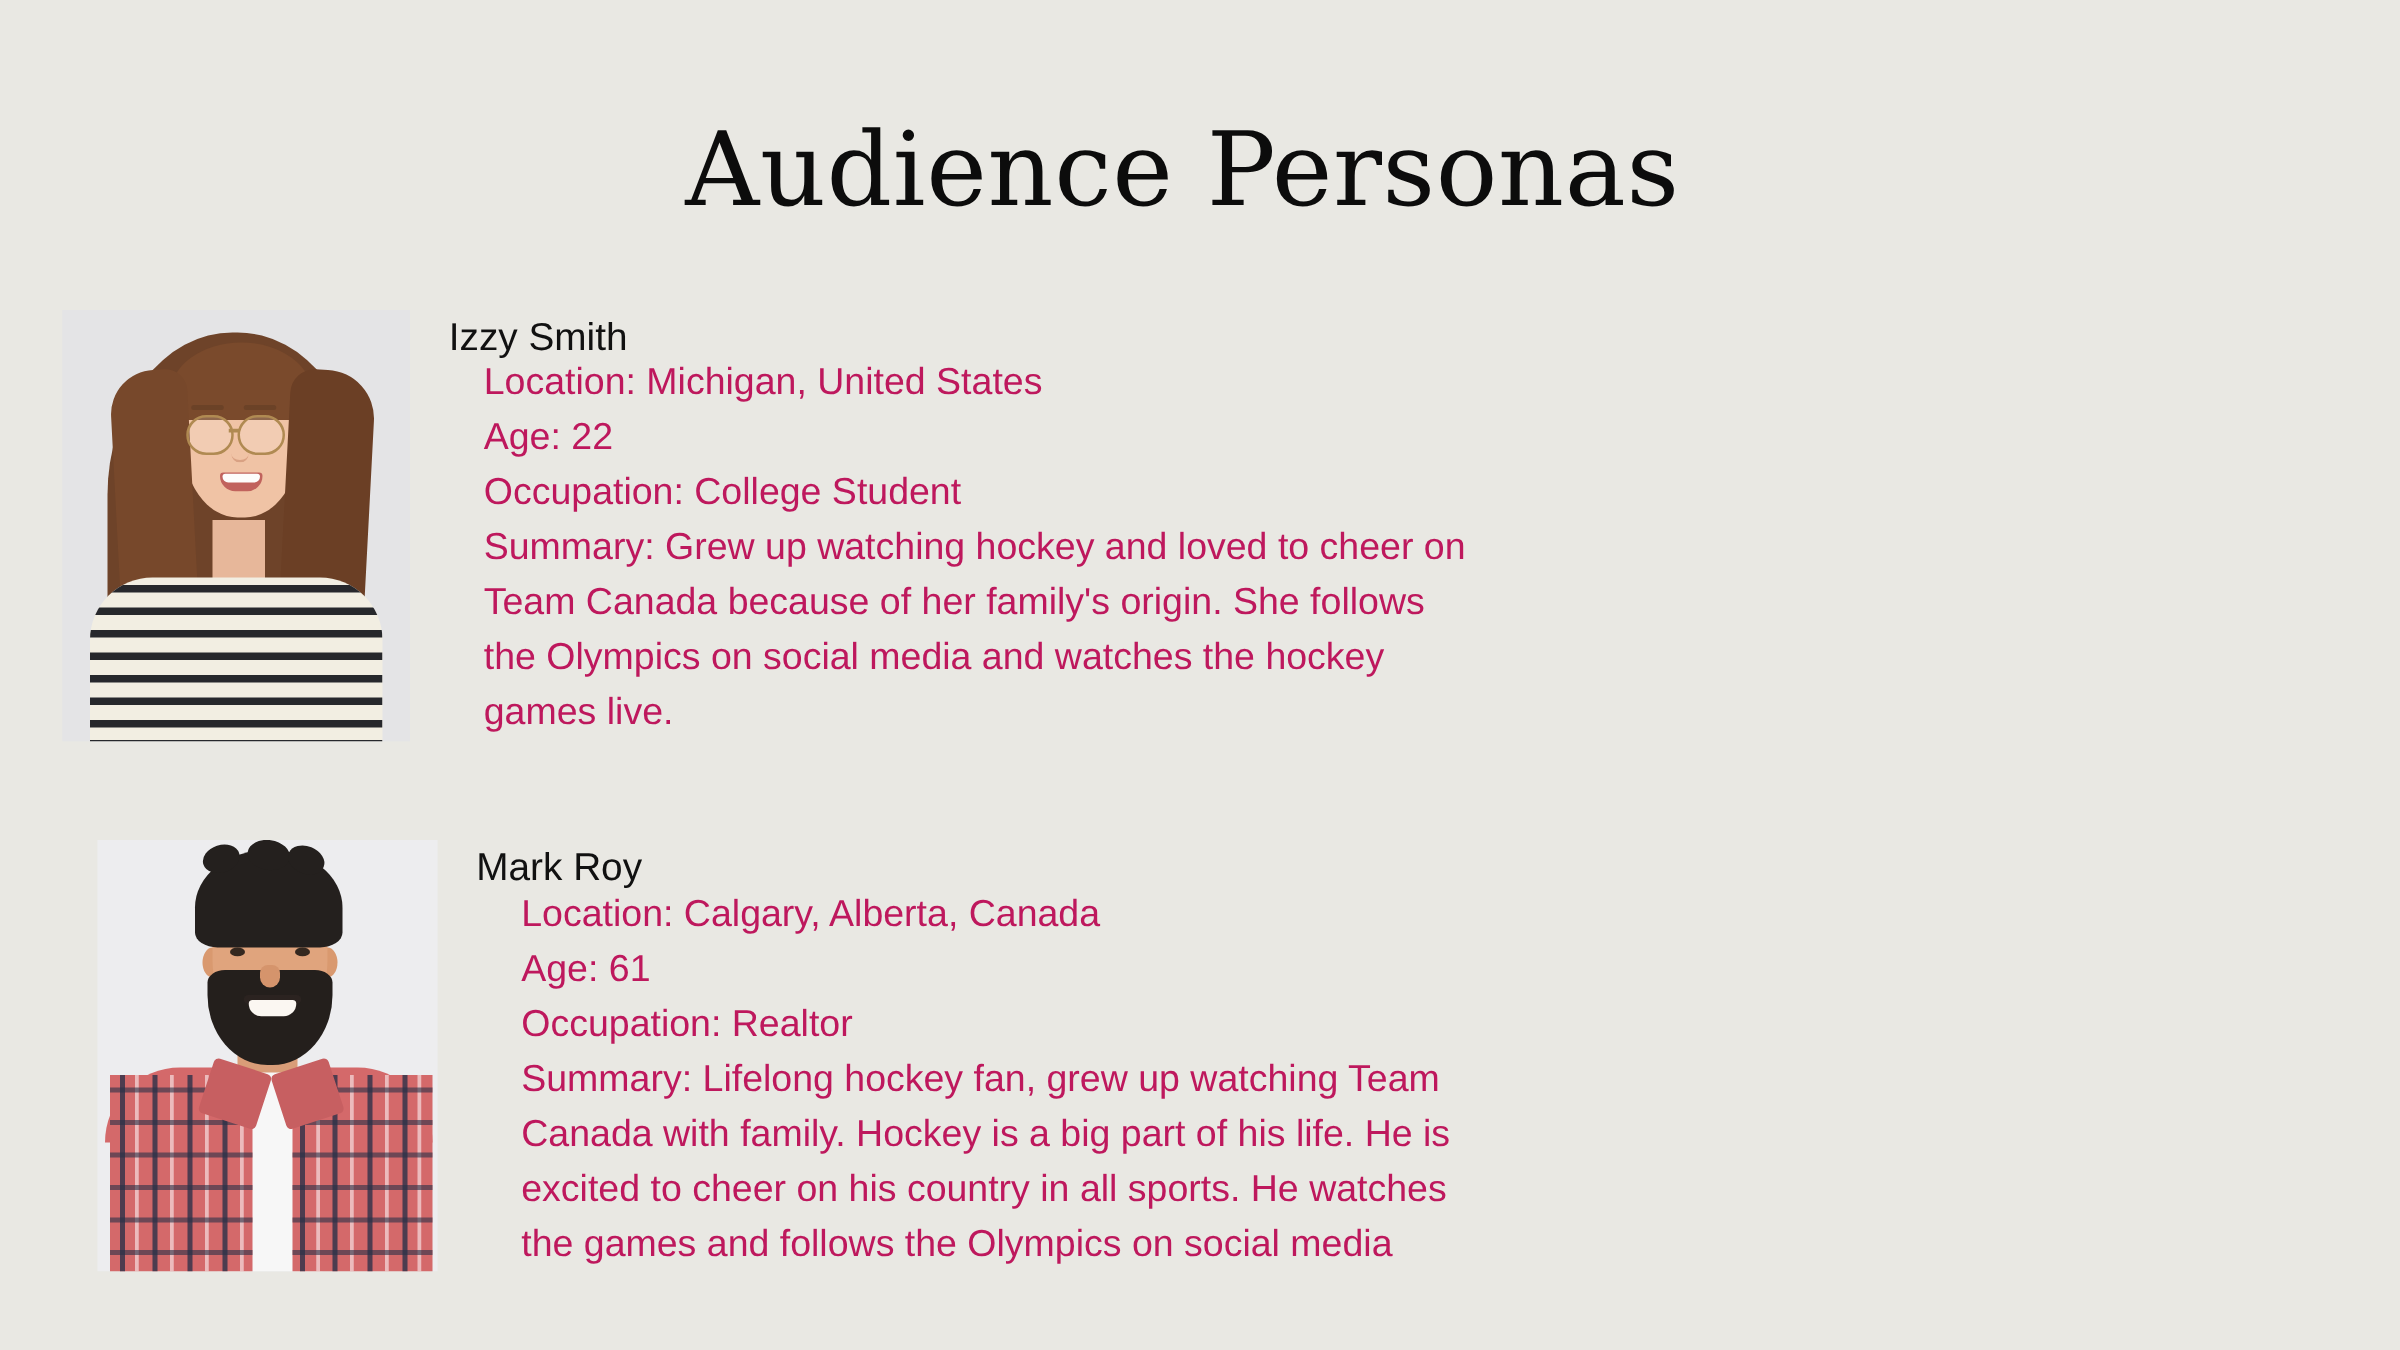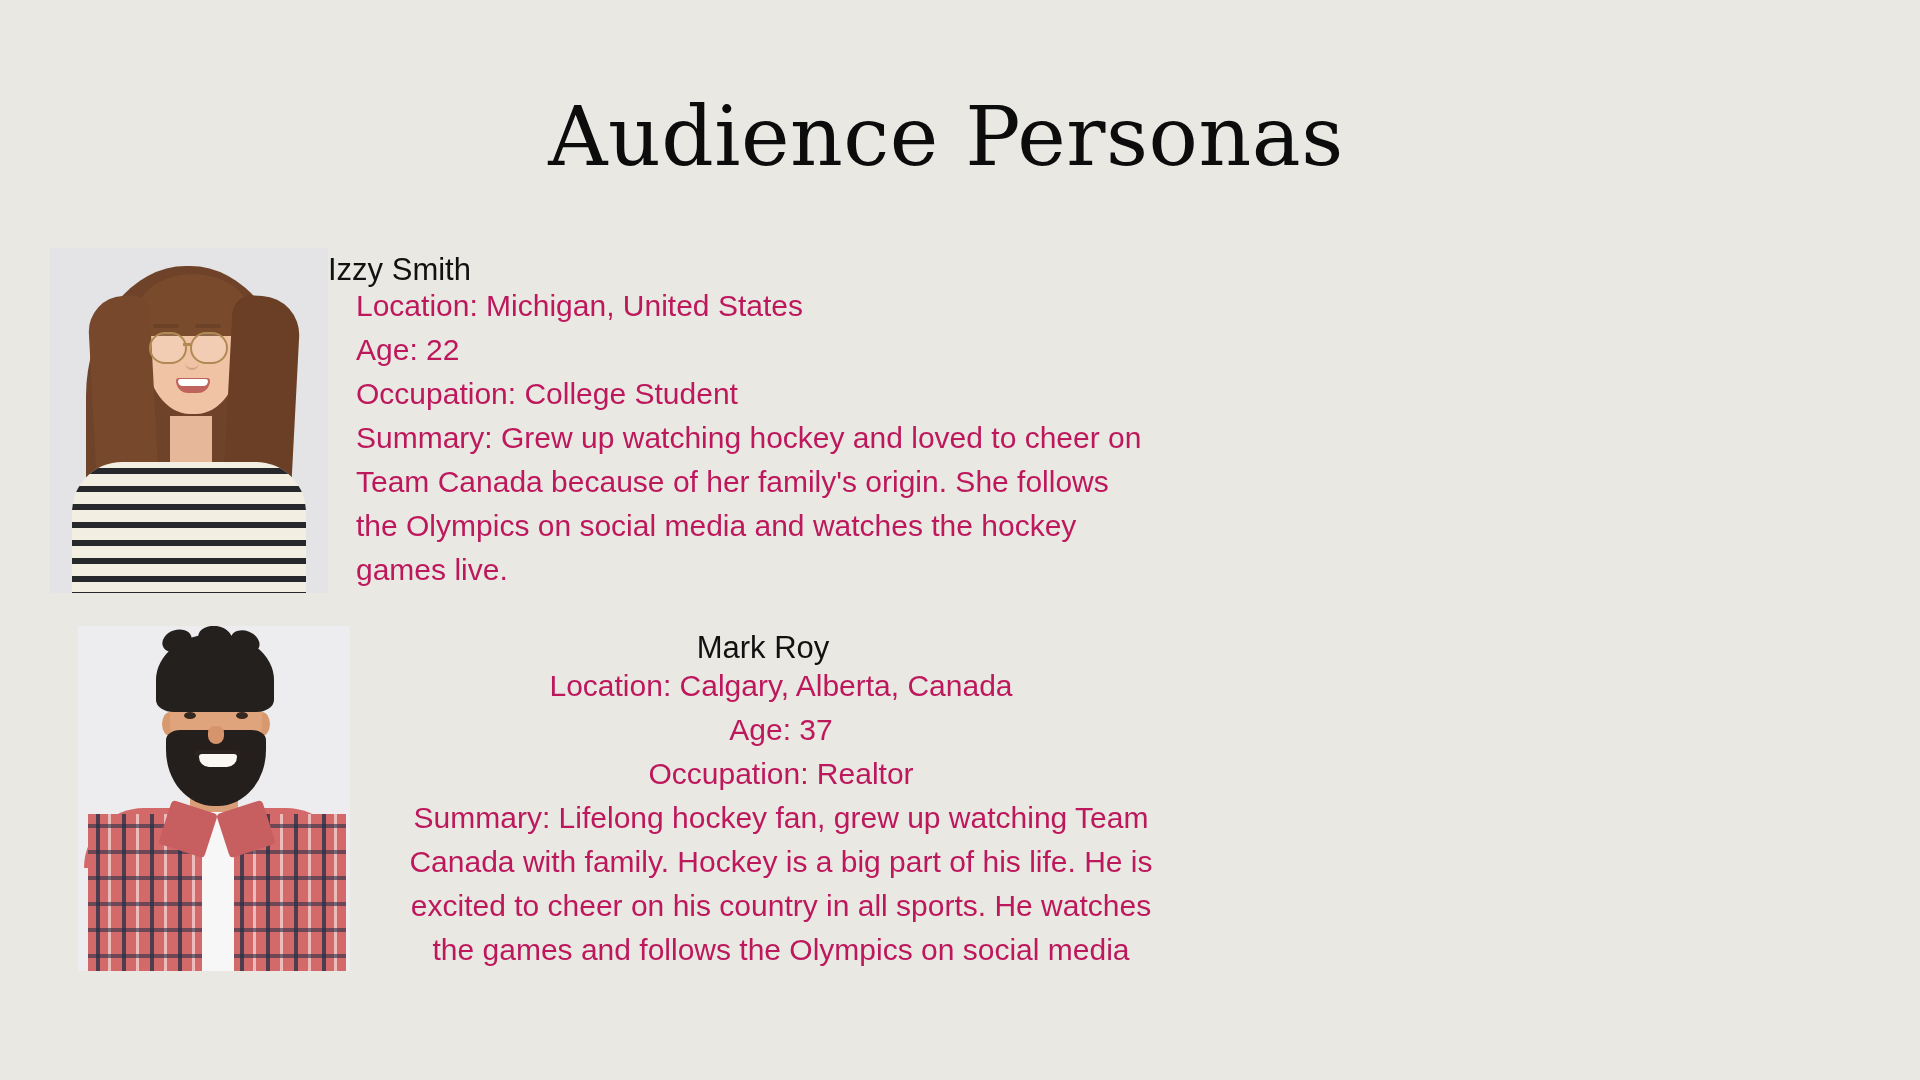--- a/index.html
+++ b/index.html
@@ -30,29 +30,29 @@
     font-size: 82px;
     font-weight: 400;
     line-height: 1.0;
     color: #0c0c0c;
     letter-spacing: 0.5px;
   }
   .persona {
     position: absolute;
     display: flex;
     align-items: flex-start;
+    gap: 31px;
   }
   .persona-1 {
     top: 248px;
     left: 50px;
   }
   .persona-2 {
-    top: 626px;
+    top: 672px;
     left: 78px;
-    text-align: center;
   }
   .photo {
     position: relative;
     overflow: hidden;
     background: #e4e4e6;
     flex: 0 0 auto;
   }
   .photo-1 {
     width: 278px;
     height: 345px;
@@ -302,19 +302,19 @@
       <div class="m-brow-l"></div>
       <div class="m-brow-r"></div>
       <div class="m-hair"></div>
       <div class="m-hair-tuft1"></div>
       <div class="m-hair-tuft2"></div>
       <div class="m-hair-tuft3"></div>
     </div>
     <div>
       <div class="persona-name">Mark Roy</div>
       <div class="persona-text">Location: Calgary, Alberta, Canada
-Age: 37
+Age: 61
 Occupation: Realtor
 Summary: Lifelong hockey fan, grew up watching Team Canada with family. Hockey is a big part of his life. He is excited to cheer on his country in all sports. He watches the games and follows the Olympics on social media</div>
     </div>
   </div>
 
 </div>
 
 </body></html>

